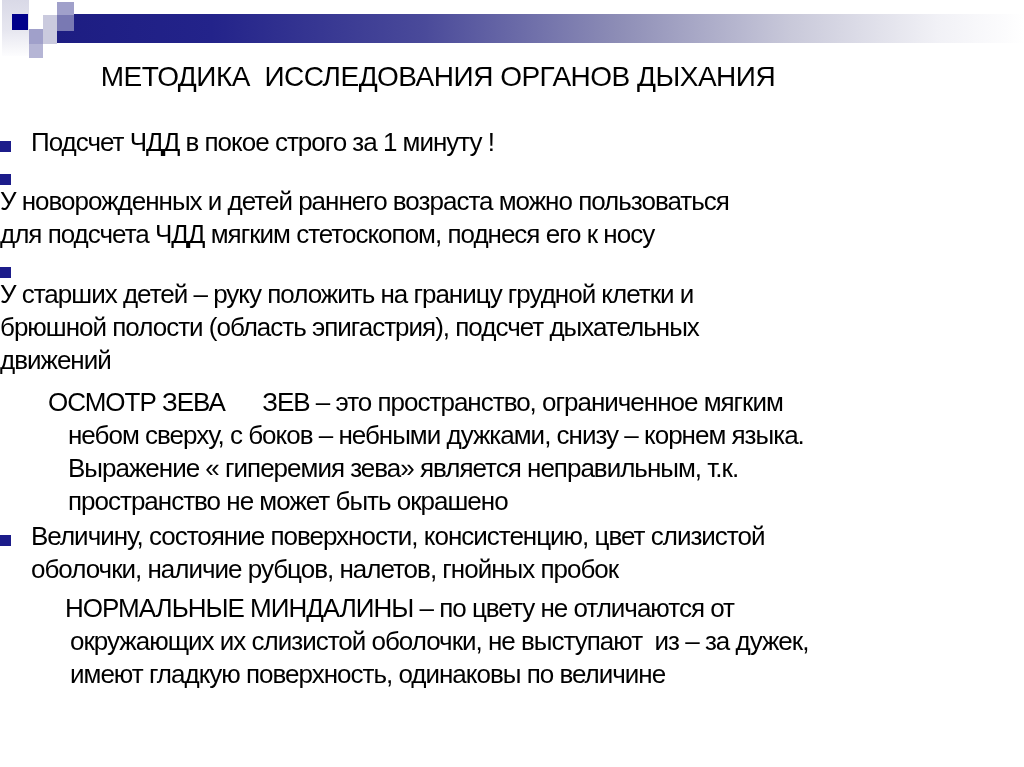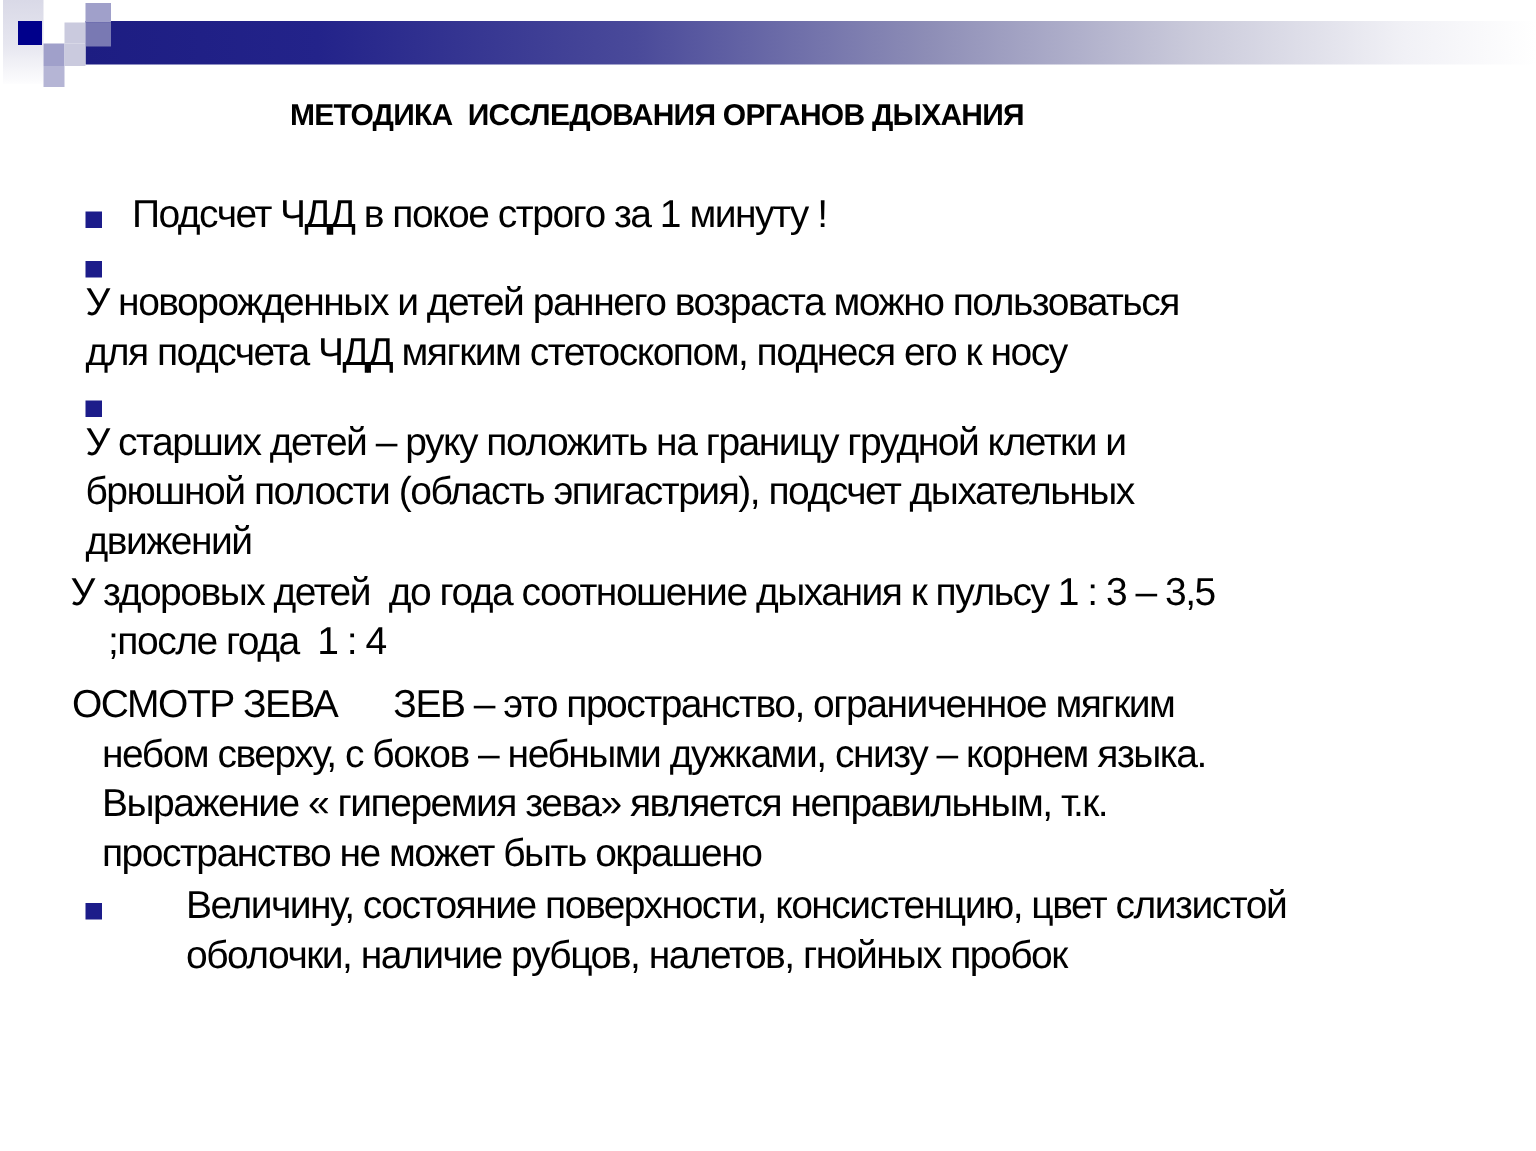--- a/index.html
+++ b/index.html
@@ -26,42 +26,42 @@
   .sq-top    {left:57px;top:2px; width:17px;height:13px;background:#a0a0ca;}
   .sq-overbar{left:57px;top:15px;width:17px;height:16px;background:#8a8abc;opacity:.85;}
   .sq-l1     {left:43px;top:15px;width:14px;height:14px;background:#cacade;}
   .sq-m1     {left:29px;top:29px;width:14px;height:15px;background:#a0a0ca;}
   .sq-l2     {left:43px;top:29px;width:14px;height:15px;background:#cacade;}
   .sq-b1     {left:29px;top:44px;width:14px;height:14px;background:#b5b5d5;}
 
   
   .title{
     position:absolute;top:60px;left:0;width:876px;
-    text-align:center;font-size:20px;line-height:34px;
-    letter-spacing:-0.5px;white-space:pre-wrap;font-weight:bold;
+    text-align:center;font-size:28px;line-height:34px;
+    letter-spacing:-0.5px;white-space:pre-wrap;
   }
 
   
   .content{
     position:absolute;top:126px;left:0;width:1024px;
     font-size:26px;line-height:33px;letter-spacing:-1px;
   }
   .block{white-space:pre-wrap;}
-  .bullet{display:flex;padding-left:57px;}
+  .bullet{display:flex;}
   .bullet .marker{
     flex:0 0 11px;width:11px;height:11px;background:#1c1c8a;
     margin-top:15px;margin-right:20px;
   }
   .bullet .btext{flex:1;min-width:0;}
   .b2{margin-top:0;flex-direction:column;}
   .b3{margin-top:1px;flex-direction:column;}
   .para4{margin-top:1px;margin-left:47px;padding-left:25px;text-indent:-25px;}
   .para5{margin-top:9px;margin-left:48px;padding-left:20px;text-indent:-20px;}
   .center6{margin-top:6px;text-align:center;padding-right:28px;}
-  .b7{margin-top:2px;gap:36px;}
+  .b7{margin-top:2px;}
   .para8{margin-top:6px;margin-left:65px;padding-left:5px;text-indent:-5px;}
 </style>
 </head>
 <body>
 
 <div class="slide">
 
   <div class="decor-strip"></div>
   <div class="header-bar"></div>
   <div class="sq sq-navy"></div>
@@ -87,30 +87,31 @@
 для подсчета ЧДД мягким стетоскопом, поднеся его к носу</span>
     </div>
 
     <div class="block bullet b3">
       <span class="marker"></span>
       <span class="btext">У старших детей – руку положить на границу грудной клетки и
 брюшной полости (область эпигастрия), подсчет дыхательных
 движений</span>
     </div>
 
-    <div class="block para4">У здоровых детей  до года соотношение дыхания к пульсу 1 : 3 – 3,5
-;после года  1 : 4</div>
 
     <div class="block para5">ОСМОТР ЗЕВА      ЗЕВ – это пространство, ограниченное мягким
 небом сверху, с боков – небными дужками, снизу – корнем языка.
 Выражение « гиперемия зева» является неправильным, т.к.
 пространство не может быть окрашено</div>
 
 
     <div class="block bullet b7">
       <span class="marker"></span>
       <span class="btext">Величину, состояние поверхности, консистенцию, цвет слизистой
 оболочки, наличие рубцов, налетов, гнойных пробок</span>
     </div>
 
+    <div class="block para8">НОРМАЛЬНЫЕ МИНДАЛИНЫ – по цвету не отличаются от
+окружающих их слизистой оболочки, не выступают  из – за дужек,
+имеют гладкую поверхность, одинаковы по величине</div>
 
   </div>
 </div>
 
 </body></html>

